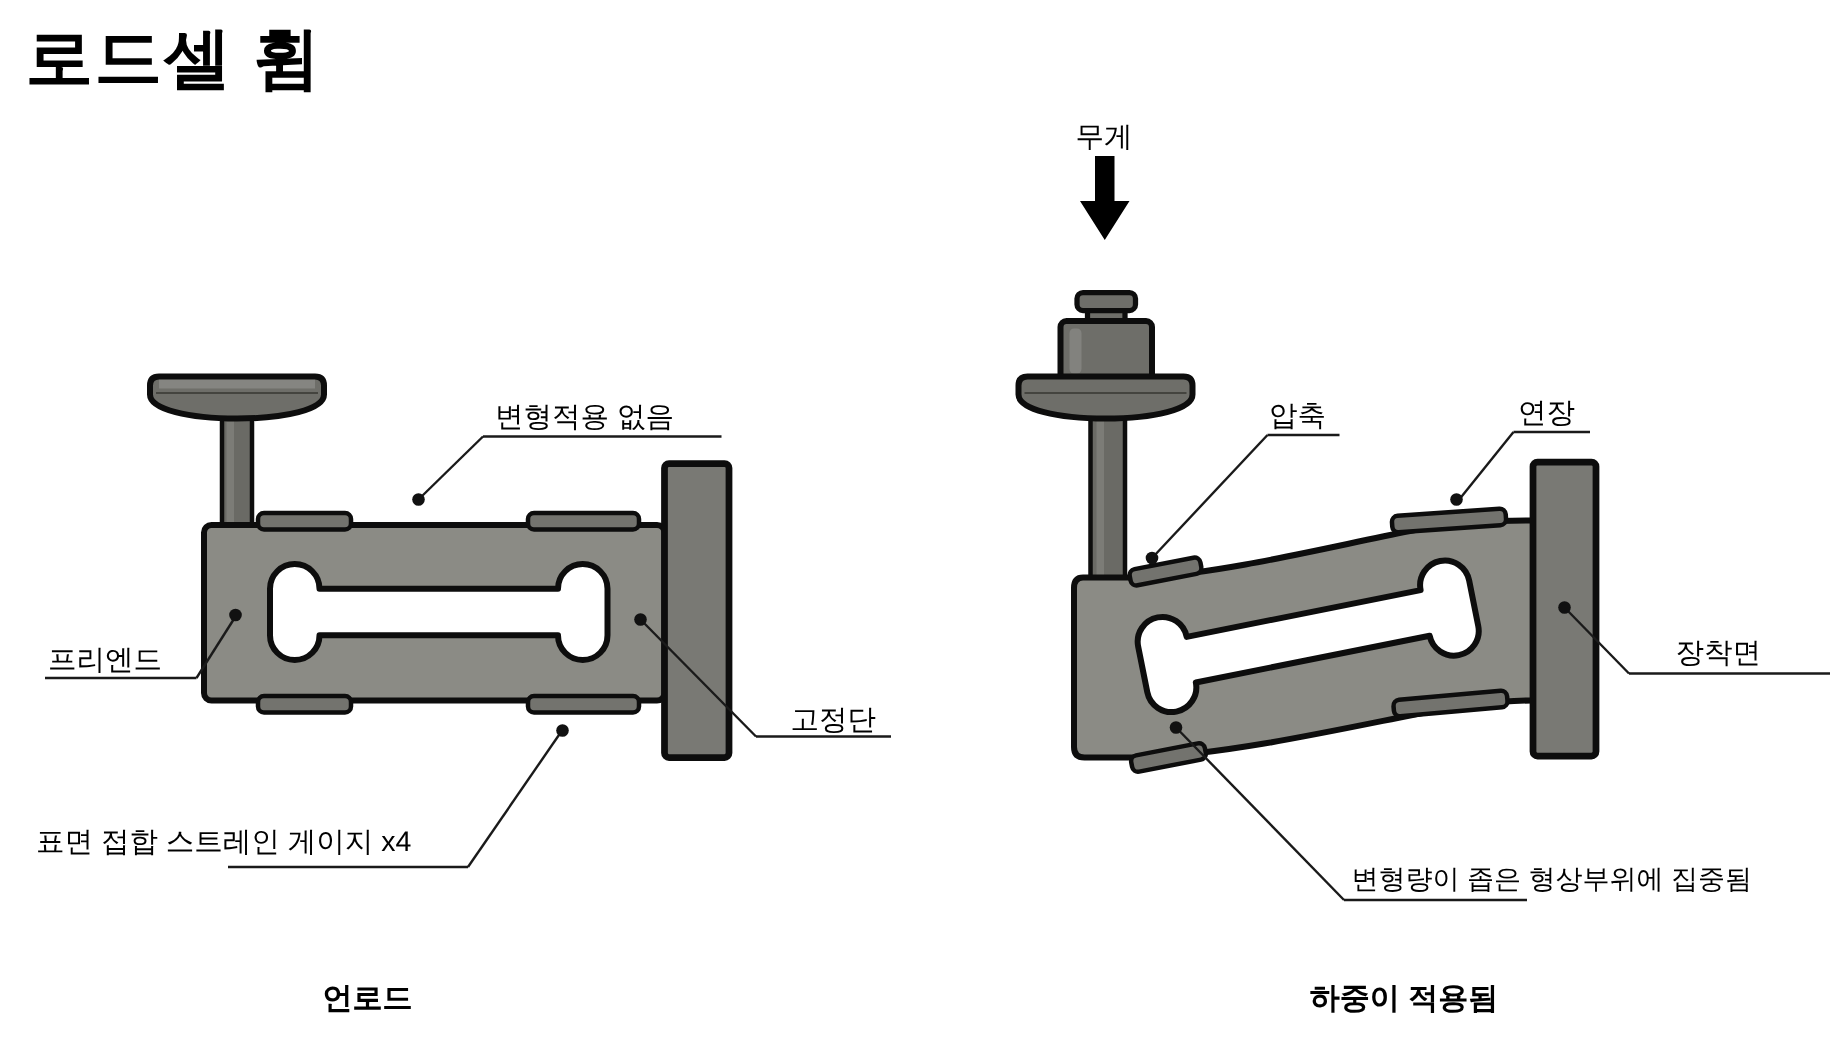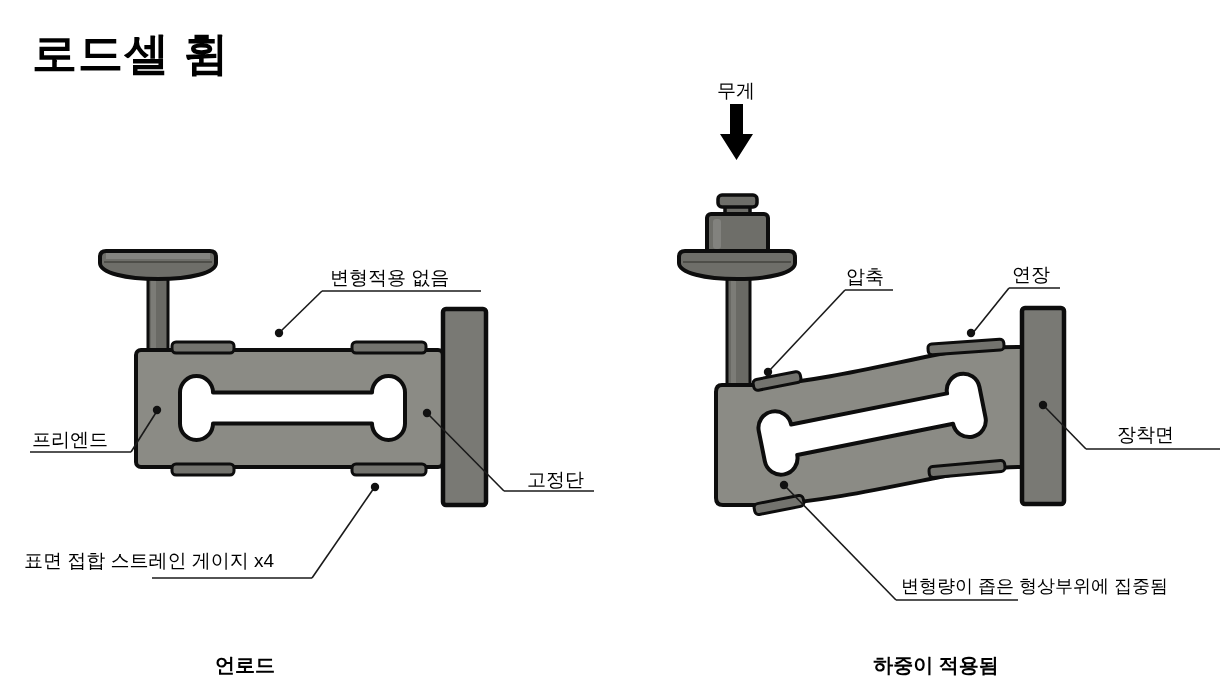--- a/index.html
+++ b/index.html
@@ -1,18 +1,18 @@
 <!DOCTYPE html>
 <html><head>
 <meta charset="utf-8">
 <style>
   html,body{margin:0;padding:0;background:#fff;}
   .canvas{position:relative;width:1220px;height:695px;background:#ffffff;overflow:hidden;
           font-family:"Liberation Sans",sans-serif;}
-  .title{position:absolute;left:16px;top:8px;margin:16px;font-size:45px;font-weight:900;
+  .title{position:absolute;left:16px;top:8px;margin:1px;font-size:45px;font-weight:900;
          letter-spacing:1px;color:#000;font-family:"Liberation Sans",sans-serif;}
   svg{position:absolute;left:0;top:0;}
   .outline{stroke:#0d0d0d;stroke-linejoin:round;}
   .lbl{font-family:"Liberation Sans",sans-serif;font-size:19px;fill:#000;}
   .lbl-sm{font-family:"Liberation Sans",sans-serif;font-size:18px;fill:#000;}
   .cap{font-family:"Liberation Sans",sans-serif;font-size:20px;font-weight:700;fill:#000;}
   .leader{stroke:#1a1a1a;stroke-width:1.6;fill:none;}
   .rim{stroke:#2e2e2a;stroke-width:1.4;opacity:.65;}
 </style>
 </head>

